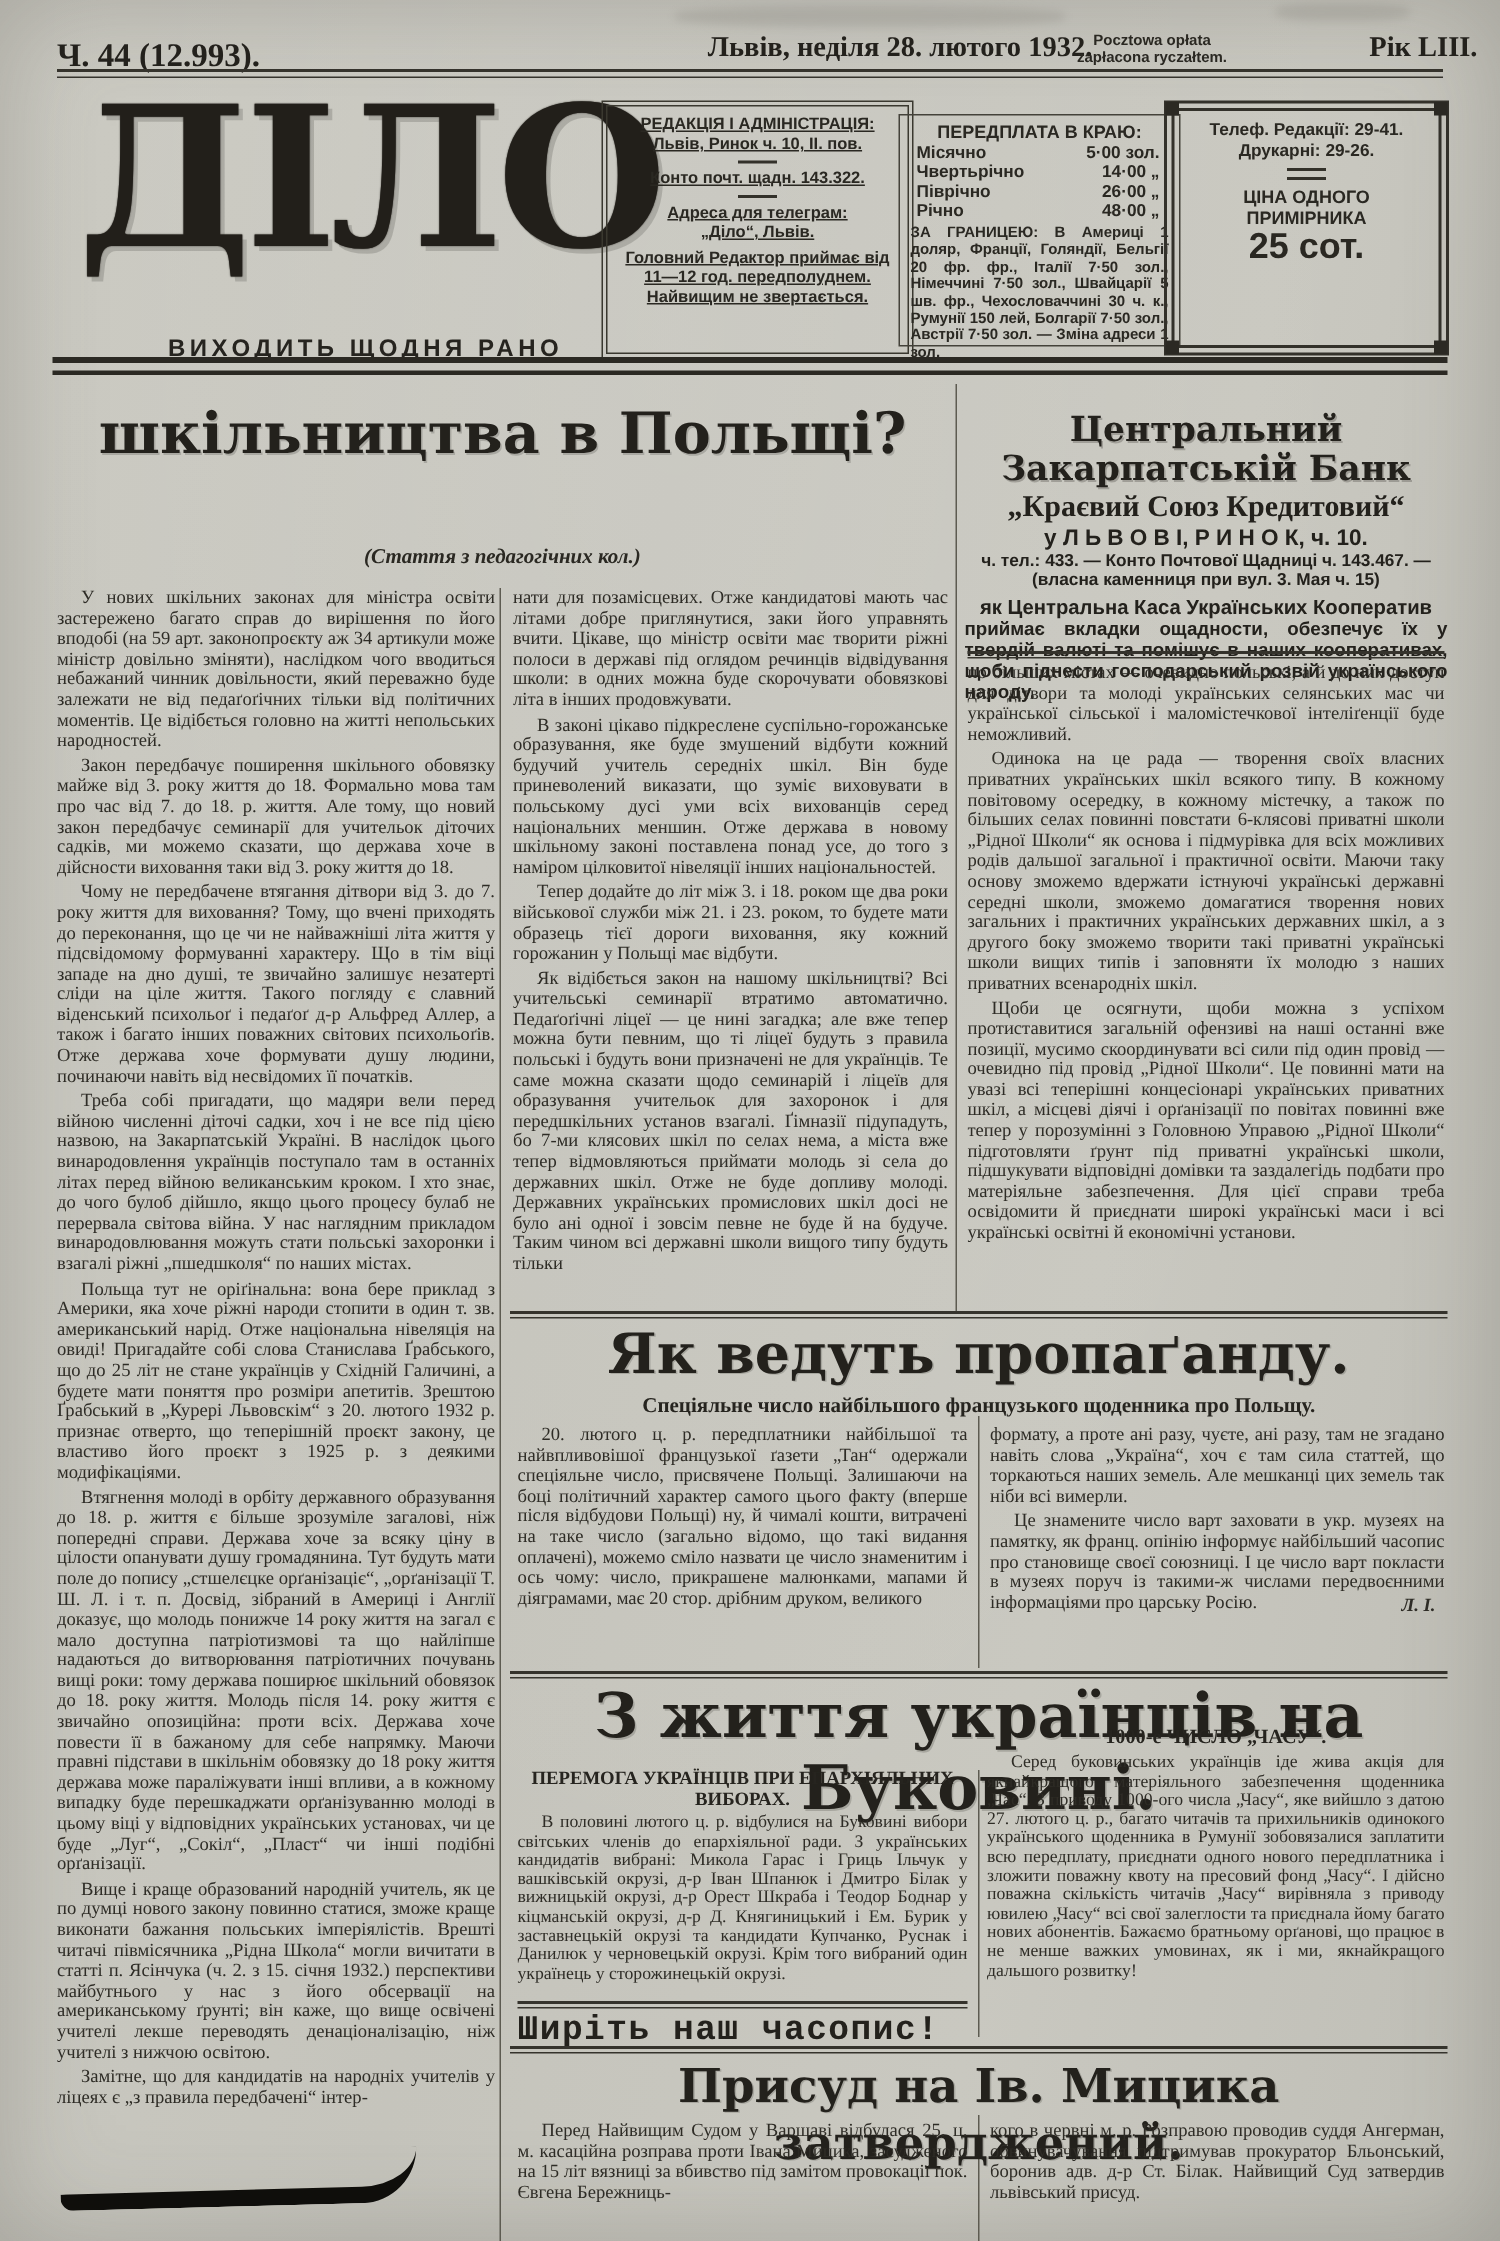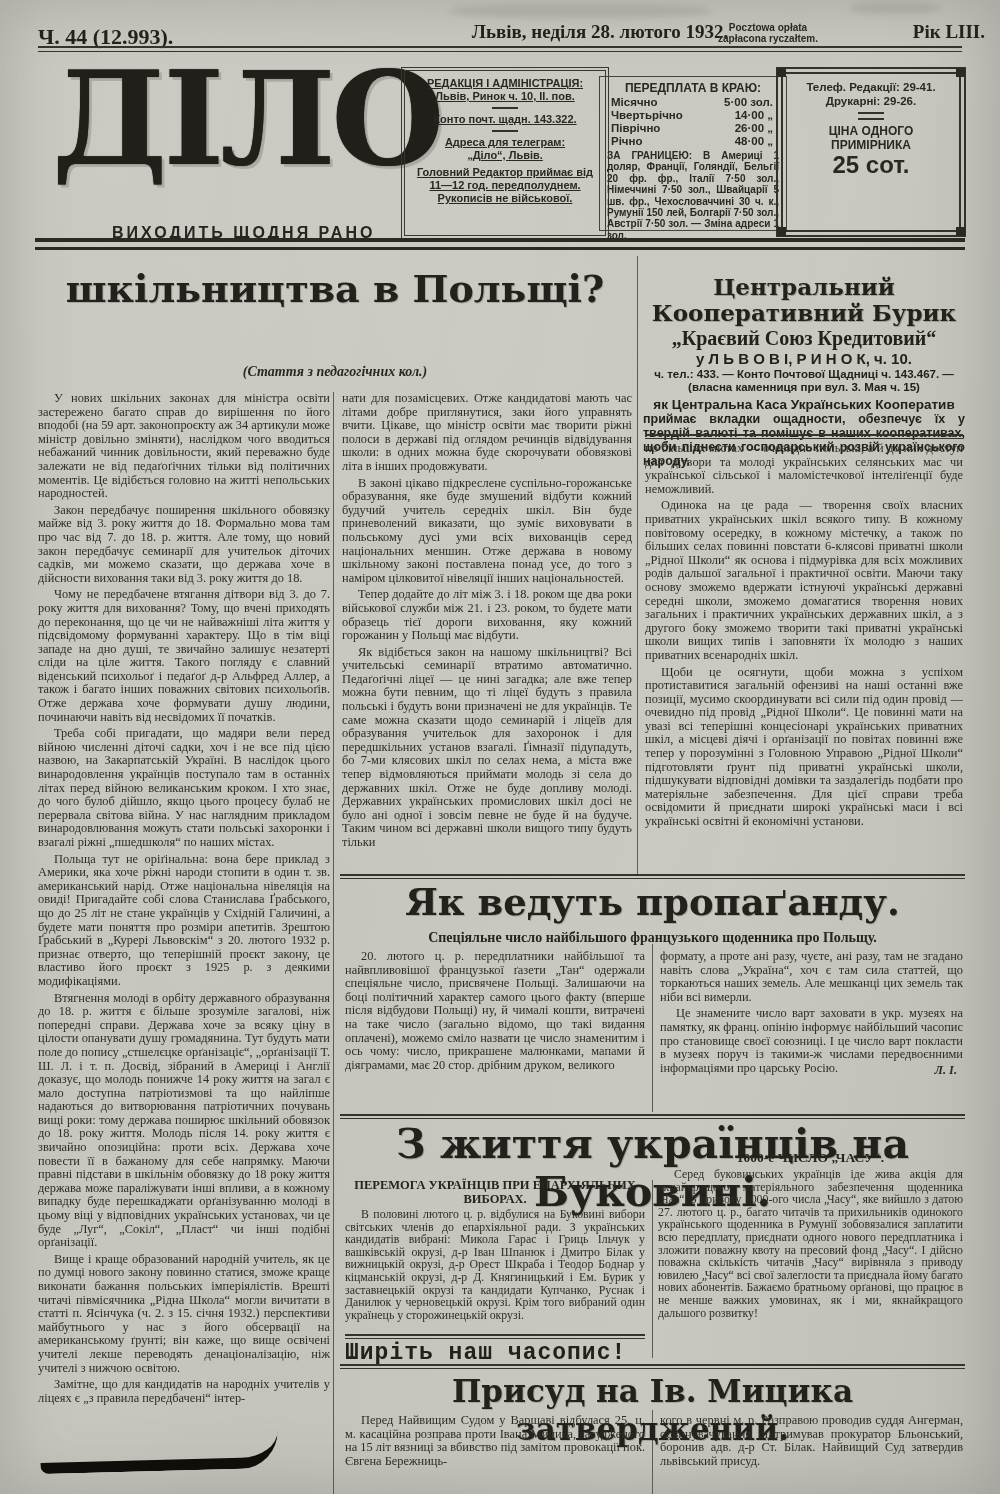--- a/index.html
+++ b/index.html
@@ -64,21 +64,21 @@
     <div class="boxtxt" style="font-size:11px;line-height:13px;text-align:center;text-decoration:underline;">
       <div>РЕДАКЦІЯ І АДМІНІСТРАЦІЯ:</div>
       <div>Львів, Ринок ч. 10, II. пов.</div>
       <div class="sep"></div>
       <div>Конто почт. щадн. 143.322.</div>
       <div class="sep"></div>
       <div>Адреса для телеграм:</div>
       <div>„Діло“, Львів.</div>
       <div style="height:4px;"></div>
       <div>Головний Редактор приймає від 11—12 год. передполуднем.</div>
-      <div>Рукописів не військової.</div>
+      <div>Найвищим не звертається.</div>
     </div>
   </div>
 
   <div class="abs" style="left:599px;top:76px;width:172px;height:148px;border:1px solid #44423a;padding:5px 7px 0 7px;">
     <div class="boxtxt" style="font-size:11.5px;line-height:13px;">
       <div style="text-align:center;font-size:12px;">ПЕРЕДПЛАТА В КРАЮ:</div>
       <div style="display:flex;justify-content:space-between;padding:1px 6px 0 4px;">
         <span>Місячно</span>
           <span>5·00 зол.</span>
       </div>
@@ -138,21 +138,21 @@
   </div>
 
   <div class="abs body-col" style="left:342px;top:392px;width:290px;height:478px;">
     <p class="noindent">нати для позамісцевих. Отже кандидатові мають час літами добре приглянутися, заки його управнять вчити. Цікаве, що міністр освіти має творити ріжні полоси в державі під оглядом речинців відвідування школи: в одних можна буде скорочувати обовязкові літа в інших продовжувати.</p>
     <p>В законі цікаво підкреслене суспільно-горожанське образування, яке буде змушений відбути кожний будучий учитель середніх шкіл. Він буде приневолений виказати, що зуміє виховувати в польському дусі уми всіх вихованців серед національних меншин. Отже держава в новому шкільному законі поставлена понад усе, до того з наміром цілковитої нівеляції інших національностей.</p>
     <p>Тепер додайте до літ між 3. і 18. роком ще два роки військової служби між 21. і 23. роком, то будете мати образець тієї дороги виховання, яку кожний горожанин у Польщі має відбути.</p>
     <p>Як відібється закон на нашому шкільництві? Всі учительські семинарії втратимо автоматично. Педаґоґічні ліцеї — це нині загадка; але вже тепер можна бути певним, що ті ліцеї будуть з правила польські і будуть вони призначені не для українців. Те саме можна сказати щодо семинарій і ліцеїв для образування учительок для захоронок і для передшкільних установ взагалі. Ґімназії підупадуть, бо 7-ми клясових шкіл по селах нема, а міста вже тепер відмовляються приймати молодь зі села до державних шкіл. Отже не буде допливу молоді. Державних українських промислових шкіл досі не було ані одної і зовсім певне не буде й на будуче. Таким чином всі державні школи вищого типу будуть тільки</p>
   </div>
 
   <div class="abs" style="left:643px;top:274px;width:322px;text-align:center;color:#23211c;">
-    <div style="font-family:'DejaVu Serif',serif;font-weight:bold;font-size:23px;line-height:26px;text-shadow:1px 1px 0 rgba(35,33,28,0.25);">Центральний Кооперативний Бурик</div>
+    <div style="font-family:'DejaVu Serif',serif;font-weight:bold;font-size:23px;line-height:26px;text-shadow:1px 1px 0 rgba(35,33,28,0.25);">Центральний Закарпатській Банк</div>
     <div style="font-family:Liberation Serif, serif;font-weight:bold;font-size:20px;line-height:24px;">„Краєвий Союз Кредитовий“</div>
     <div style="font-family:'Liberation Sans',sans-serif;font-weight:bold;font-size:15px;line-height:18px;">у  Л Ь В О В І,  Р И Н О К,  ч.  10.</div>
     <div style="font-family:'Liberation Sans',sans-serif;font-weight:bold;font-size:11.5px;line-height:13px;">ч. тел.: 433. — Конто Почтової Щадниці ч. 143.467. —</div>
     <div style="font-family:'Liberation Sans',sans-serif;font-weight:bold;font-size:11.5px;line-height:13px;">(власна каменниця при вул. 3. Мая ч. 15)</div>
     <div style="font-family:'Liberation Sans',sans-serif;font-weight:bold;font-size:13.5px;line-height:15px;margin-top:3px;">як Центральна Каса Українських Кооператив</div>
     <div style="font-family:'Liberation Sans',sans-serif;font-weight:bold;font-size:12.5px;line-height:14px;text-align:justify;">приймає вкладки ощадности, обезпечує їх у твердій валюті та помішує в наших кооперативах, щоби піднести господарський розвій українського народу.</div>
   </div>
   <div class="abs rule-mid" style="left:645px;top:434px;width:318px;"></div>
 
   <div class="abs body-col" style="left:645px;top:442px;width:318px;height:430px;">

